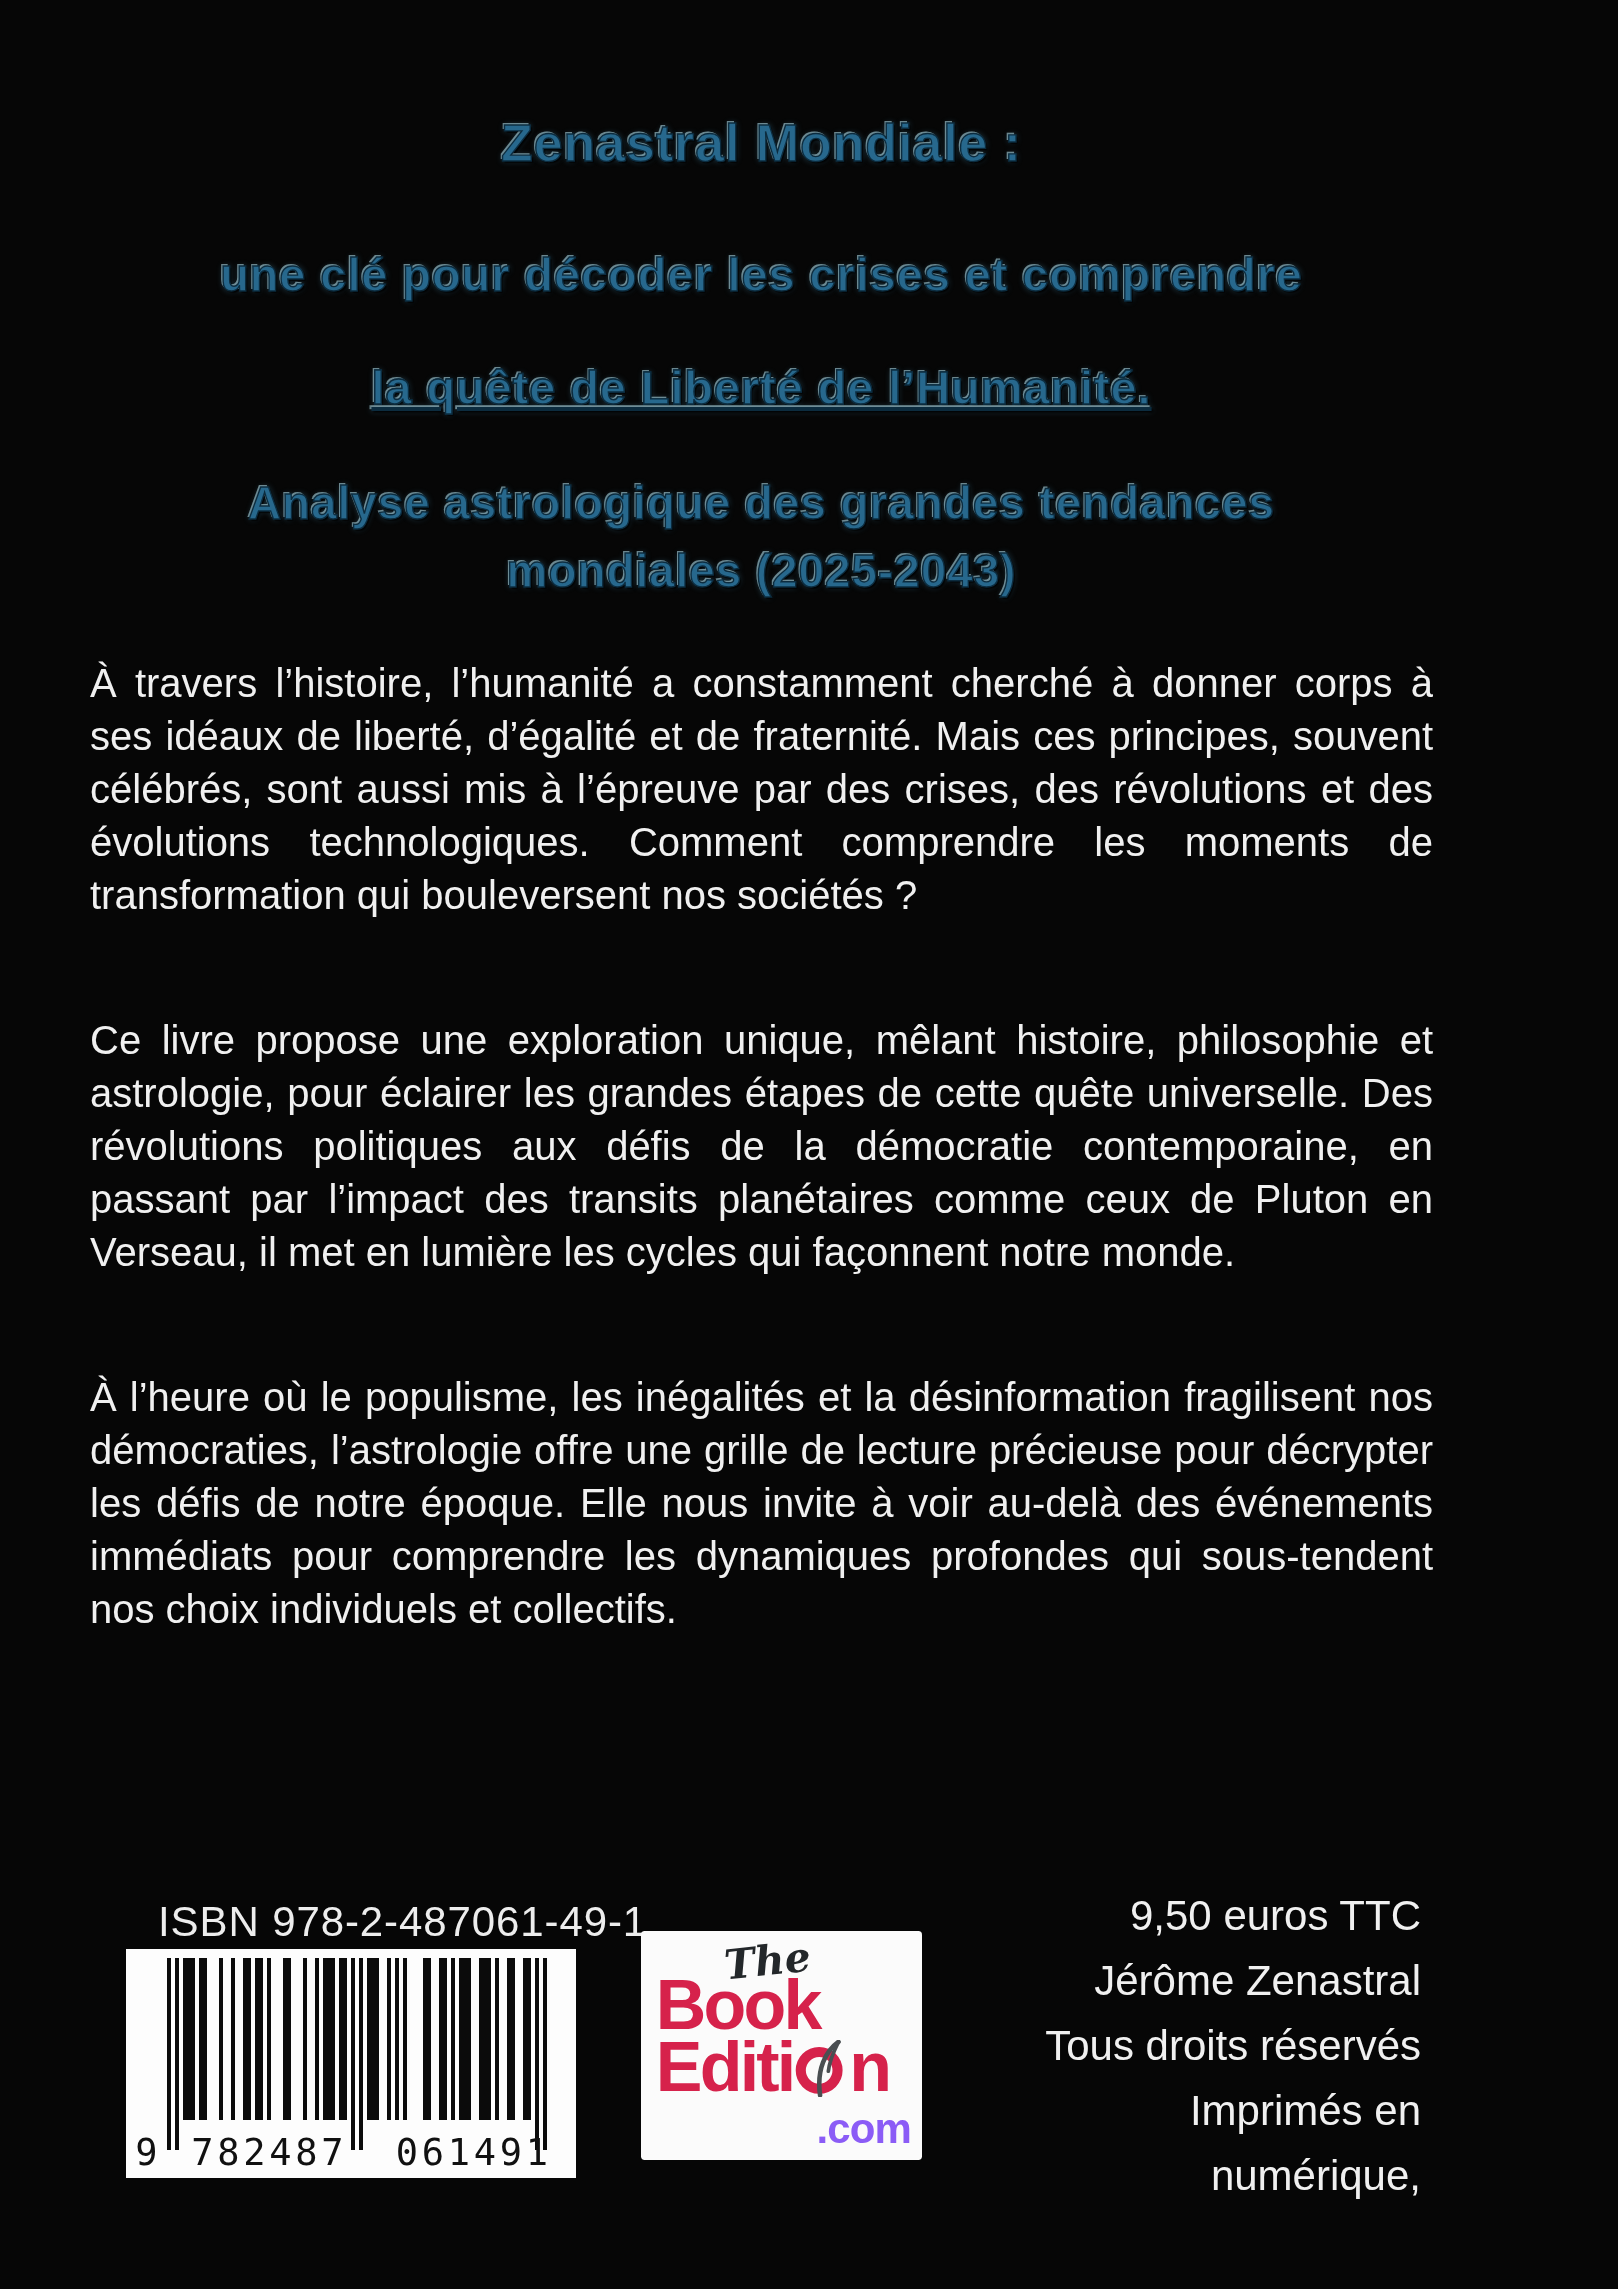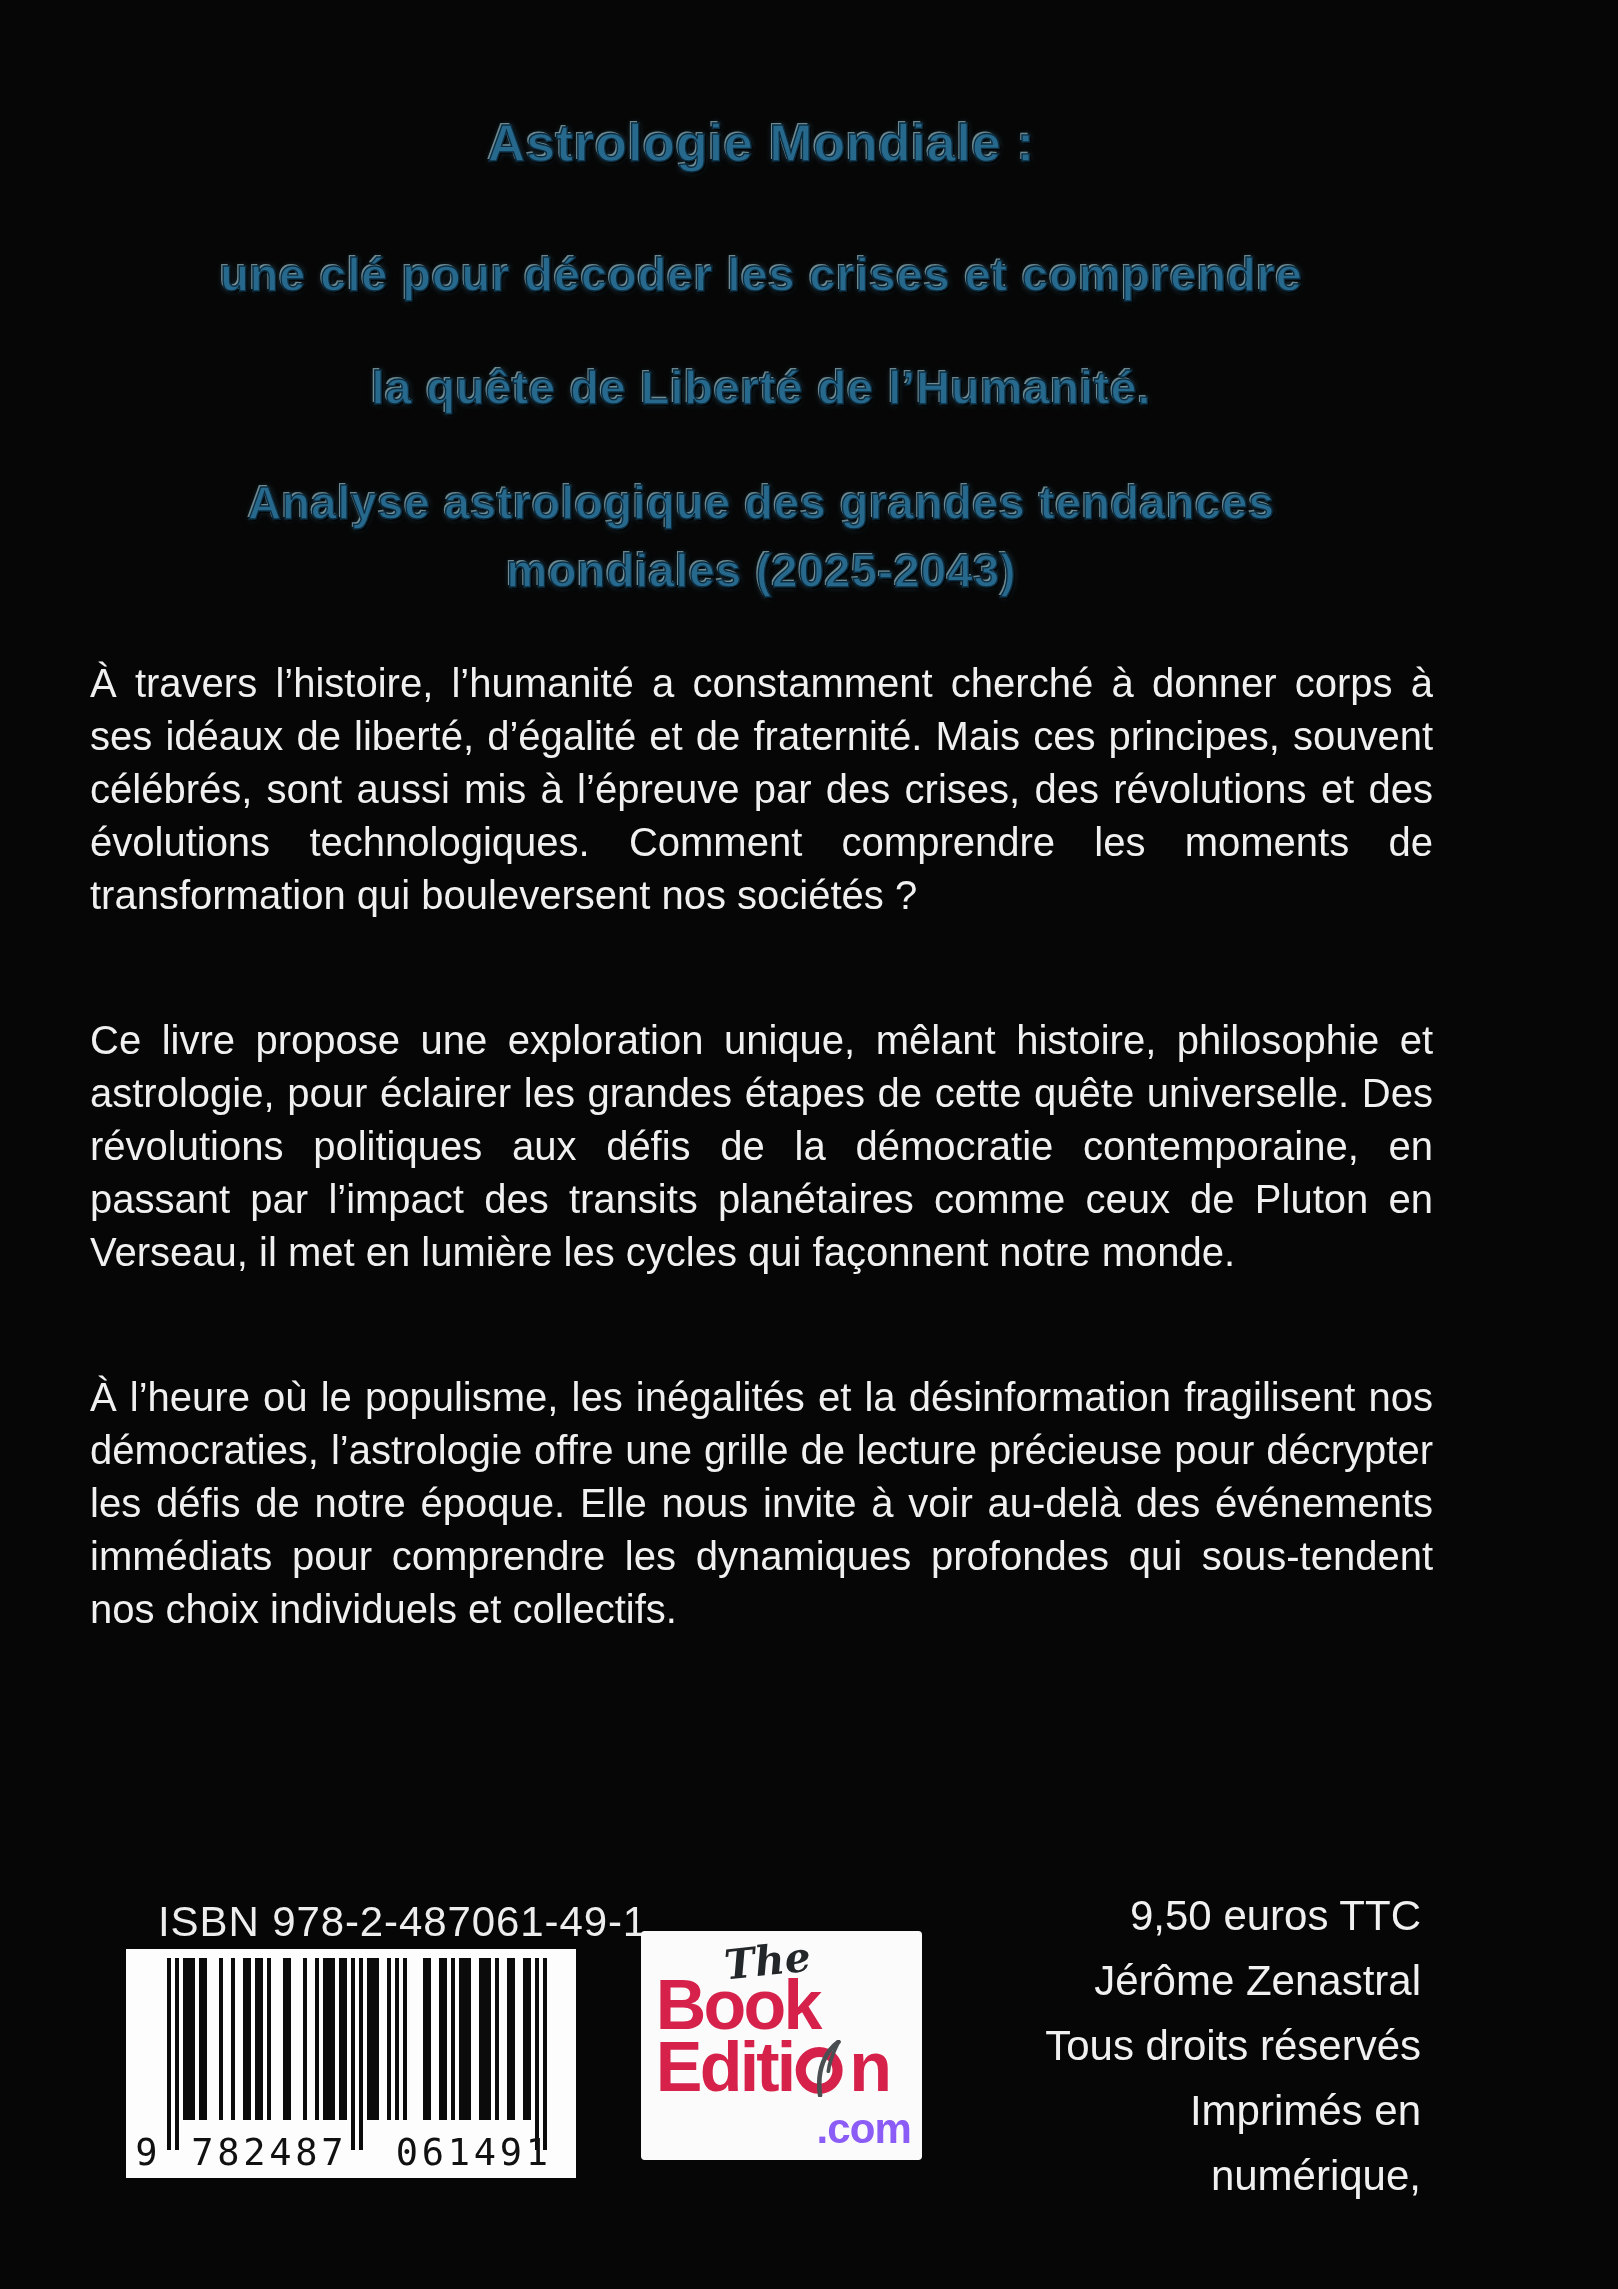--- a/index.html
+++ b/index.html
@@ -21,21 +21,21 @@
     -webkit-text-stroke:1.4px #0c2c3f;
     text-shadow:
       -1.8px -1.8px 0 rgba(186,232,244,0.55),
        1.8px  1.8px 1.8px rgba(0,0,0,0.95),
        0 0 6.5px rgba(80,150,185,0.45);
     letter-spacing:0.9px;
     position:absolute;left:0;right:0;
   }
   .h1{top:113px;font-size:52px;}
   .h2{top:247px;font-size:47px;}
-  .h3{top:360px;font-size:47px;}
+  .h3{top:360px;font-size:47px;text-decoration:underline;}
   .h4{top:469px;font-size:46px;line-height:68px;}
   
   .body-text{
     position:absolute;left:90px;top:657px;width:1343px;
     color:#f0f0f0;
     font-size:40px;line-height:53px;
     text-align:justify;
   }
   .body-text p{margin:0 0 92px 0;}
   .body-text p:last-child{margin-bottom:0;}
@@ -99,21 +99,21 @@
     text-align:right;
     color:#f0f0f0;font-size:42px;line-height:65px;
   }
 </style>
 </head>
 <body>
 
 <div class="cover">
 
   <div class="heads">
-    <div class="blue-head h1">Astrologie Mondiale :</div>
+    <div class="blue-head h1">Zenastral Mondiale :</div>
     <div class="blue-head h2">une clé pour décoder les crises et comprendre</div>
     <div class="blue-head h3">la quête de Liberté de l’Humanité.</div>
     <div class="blue-head h4">
       <div>Analyse astrologique des grandes tendances</div>
       <div>mondiales (2025-2043)</div>
     </div>
   </div>
 
   <div class="body-text">
     <p>À travers l’histoire, l’humanité a constamment cherché à donner corps à ses idéaux de liberté, d’égalité et de fraternité. Mais ces principes, souvent célébrés, sont aussi mis à l’épreuve par des crises, des révolutions et des évolutions technologiques. Comment comprendre les moments de transformation qui bouleversent nos sociétés ?</p>

